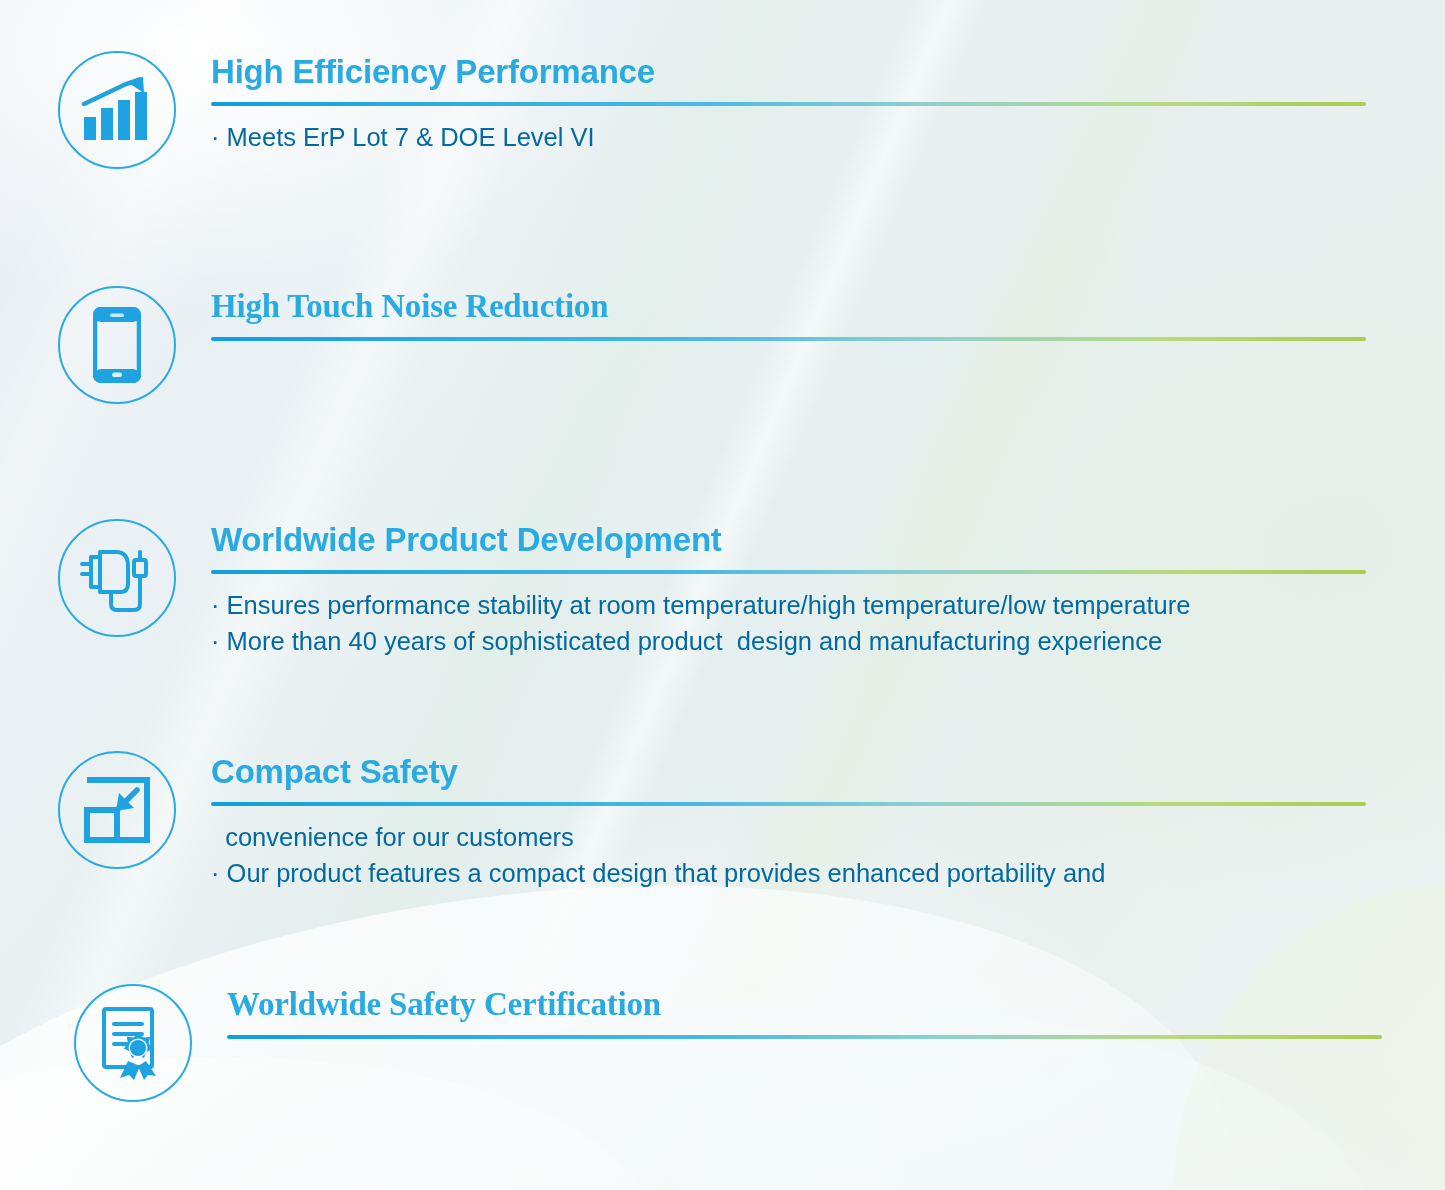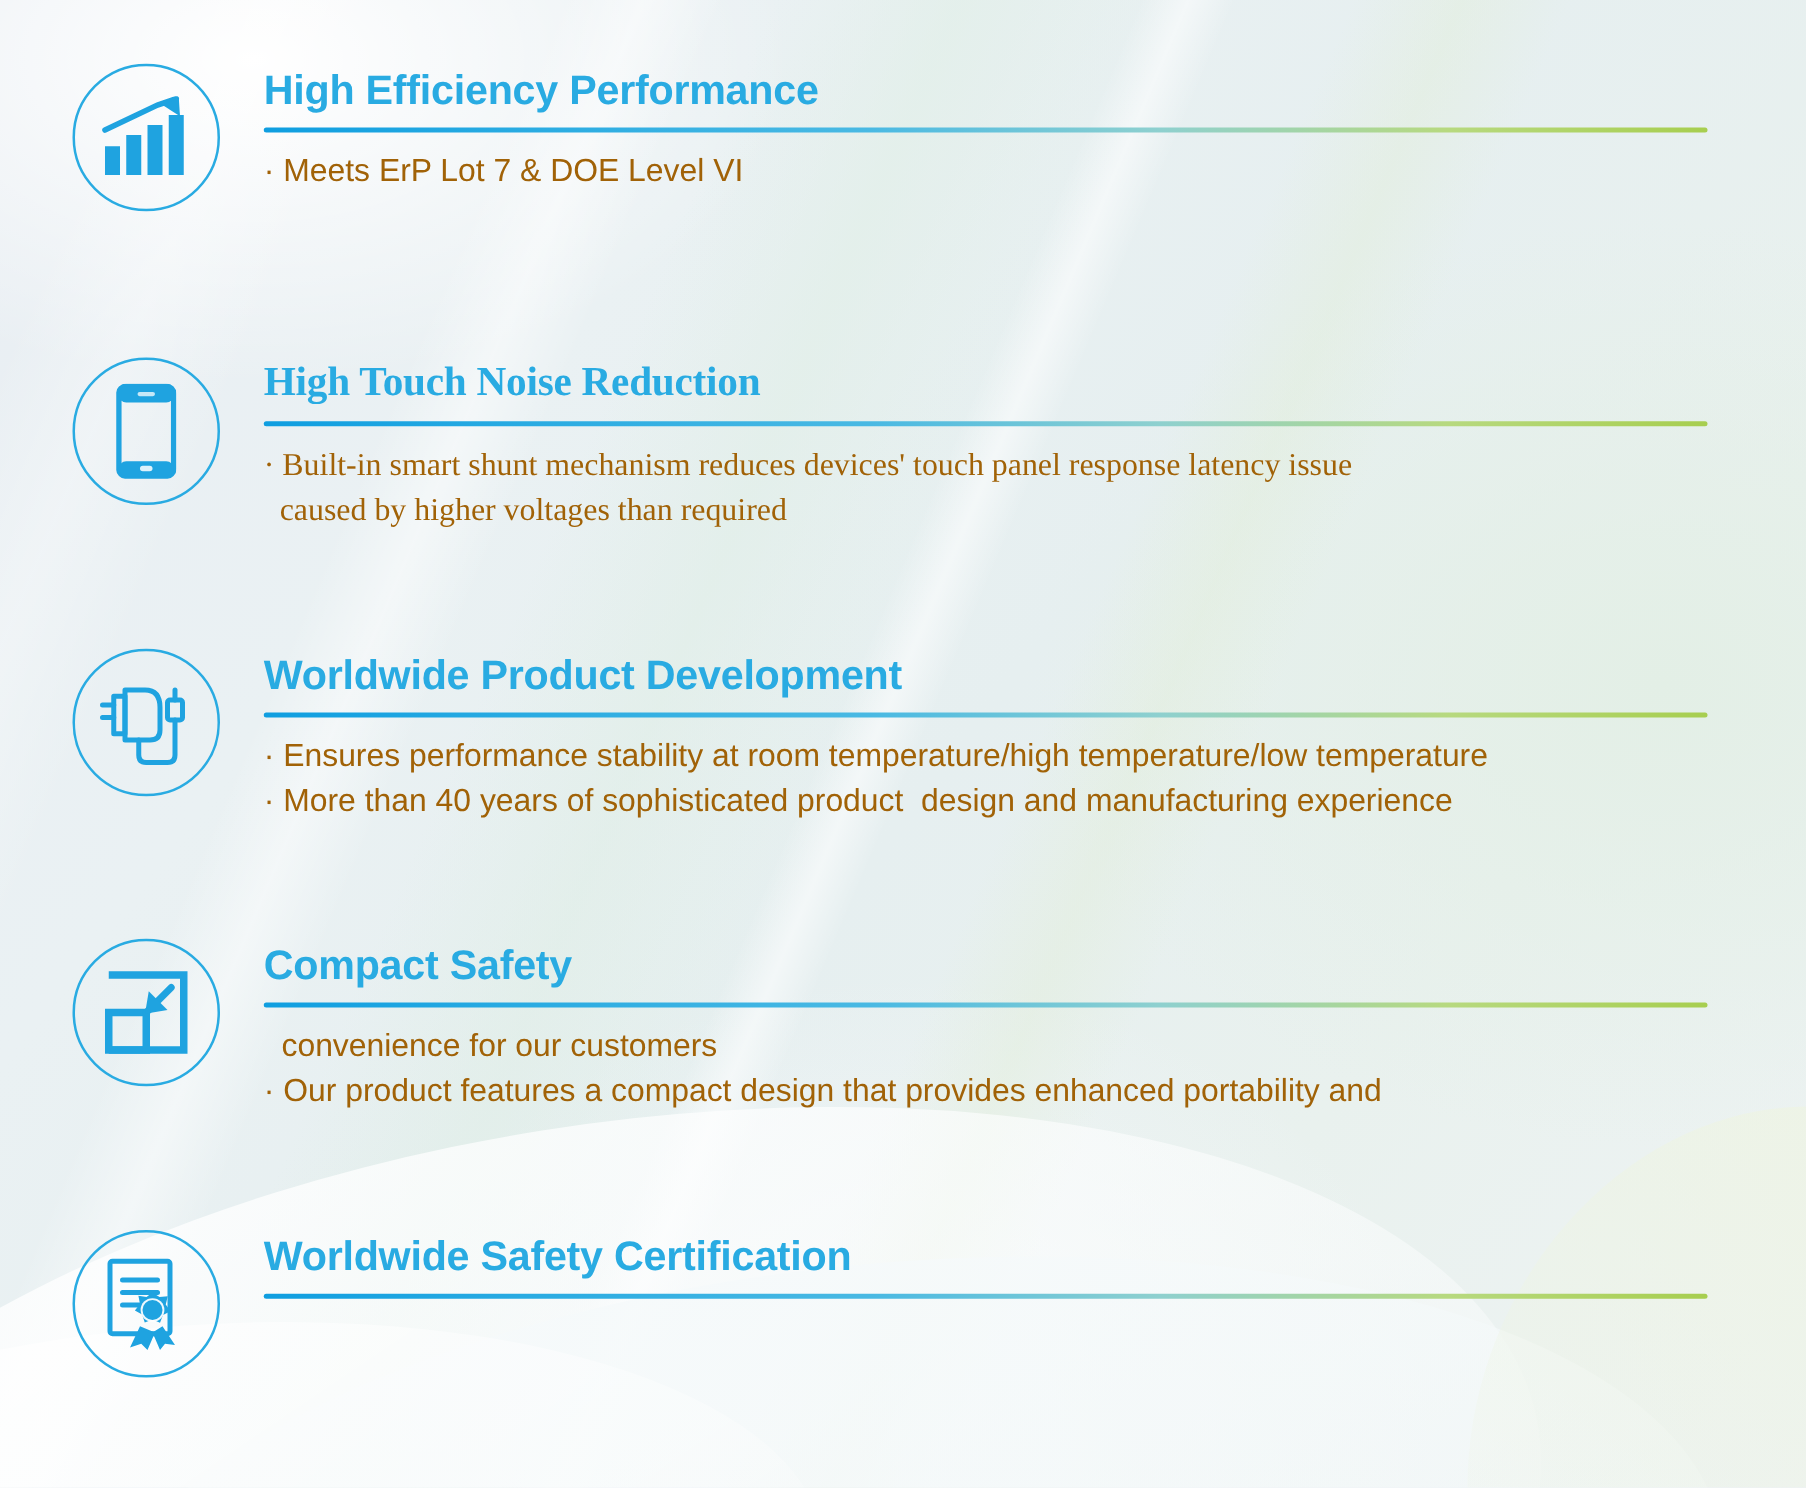--- a/index.html
+++ b/index.html
@@ -108,35 +108,35 @@
     margin-top:12px;
     margin-bottom:13px;
     background:linear-gradient(90deg,#0f9ee0 0%, #29abe2 18%, #49b9e3 42%, #8ed0cf 62%, #b7d97f 82%, #a7ce4f 100%);
     border-radius:2px;
   }
 
   .f-lines { }
 
   .f-line {
     font-size:25.5px;
-    color:#a16207;
+    color:#0369a1;
     line-height:1.44;
     white-space:pre-wrap;
   }
 
   
   #feat-0 { left:55px;  top:48px;  }
   #feat-0 .divider { width:1155px; }
   #feat-1 { left:55px;  top:283px;font-family:Liberation Serif, serif; }
   #feat-1 .divider { width:1155px; }
   #feat-2 { left:55px;  top:516px; }
   #feat-2 .divider { width:1155px; }
   #feat-3 { left:55px;  top:748px; }
   #feat-3 .divider { width:1155px; }
-  #feat-4 { left:55px;  top:981px; }
+  #feat-4 { left:71px;  top:981px;font-family:Liberation Serif, serif; }
   #feat-4 .divider { width:1155px; }
 
   svg { display:block; }
 </style>
 </head>
 <body>
 
 <div class="bg-layer">
   <div class="bg-base"></div>
   <div class="streak s5"></div>
@@ -188,24 +188,20 @@
             <rect x="2" y="62" width="44" height="12" rx="6" ry="6" fill="#1fa3e0"></rect>
             <rect x="17" y="6.5" width="14" height="3.4" rx="1.7" fill="#ffffff" opacity="0.75"></rect>
             <rect x="19" y="65.5" width="10" height="4.5" rx="2.2" fill="#ffffff" opacity="0.85"></rect>
           </svg>
         </span>
       </div>
     </div>
     <div class="body-col">
       <div class="f-title">High Touch Noise Reduction</div>
       <div class="divider"></div>
-      <div class="f-lines">
-        <div class="f-line">· Built-in smart shunt mechanism reduces devices' touch panel response latency issue</div>
-        <div class="f-line">  caused by higher voltages than required</div>
-      </div>
     </div>
   </div>
 
   <div class="feature" id="feat-2">
     <div class="icon-wrap">
       <div class="icon-circle">
         <span>
           <svg width="78" height="72" viewBox="0 0 78 72">
             <g fill="none" stroke="#1fa3e0" stroke-width="4" stroke-linejoin="round" stroke-linecap="round">
               <path d="M22 10 L38 10 Q50 10 50 24 L50 42 Q50 50 42 50 L22 50 Z"></path>

